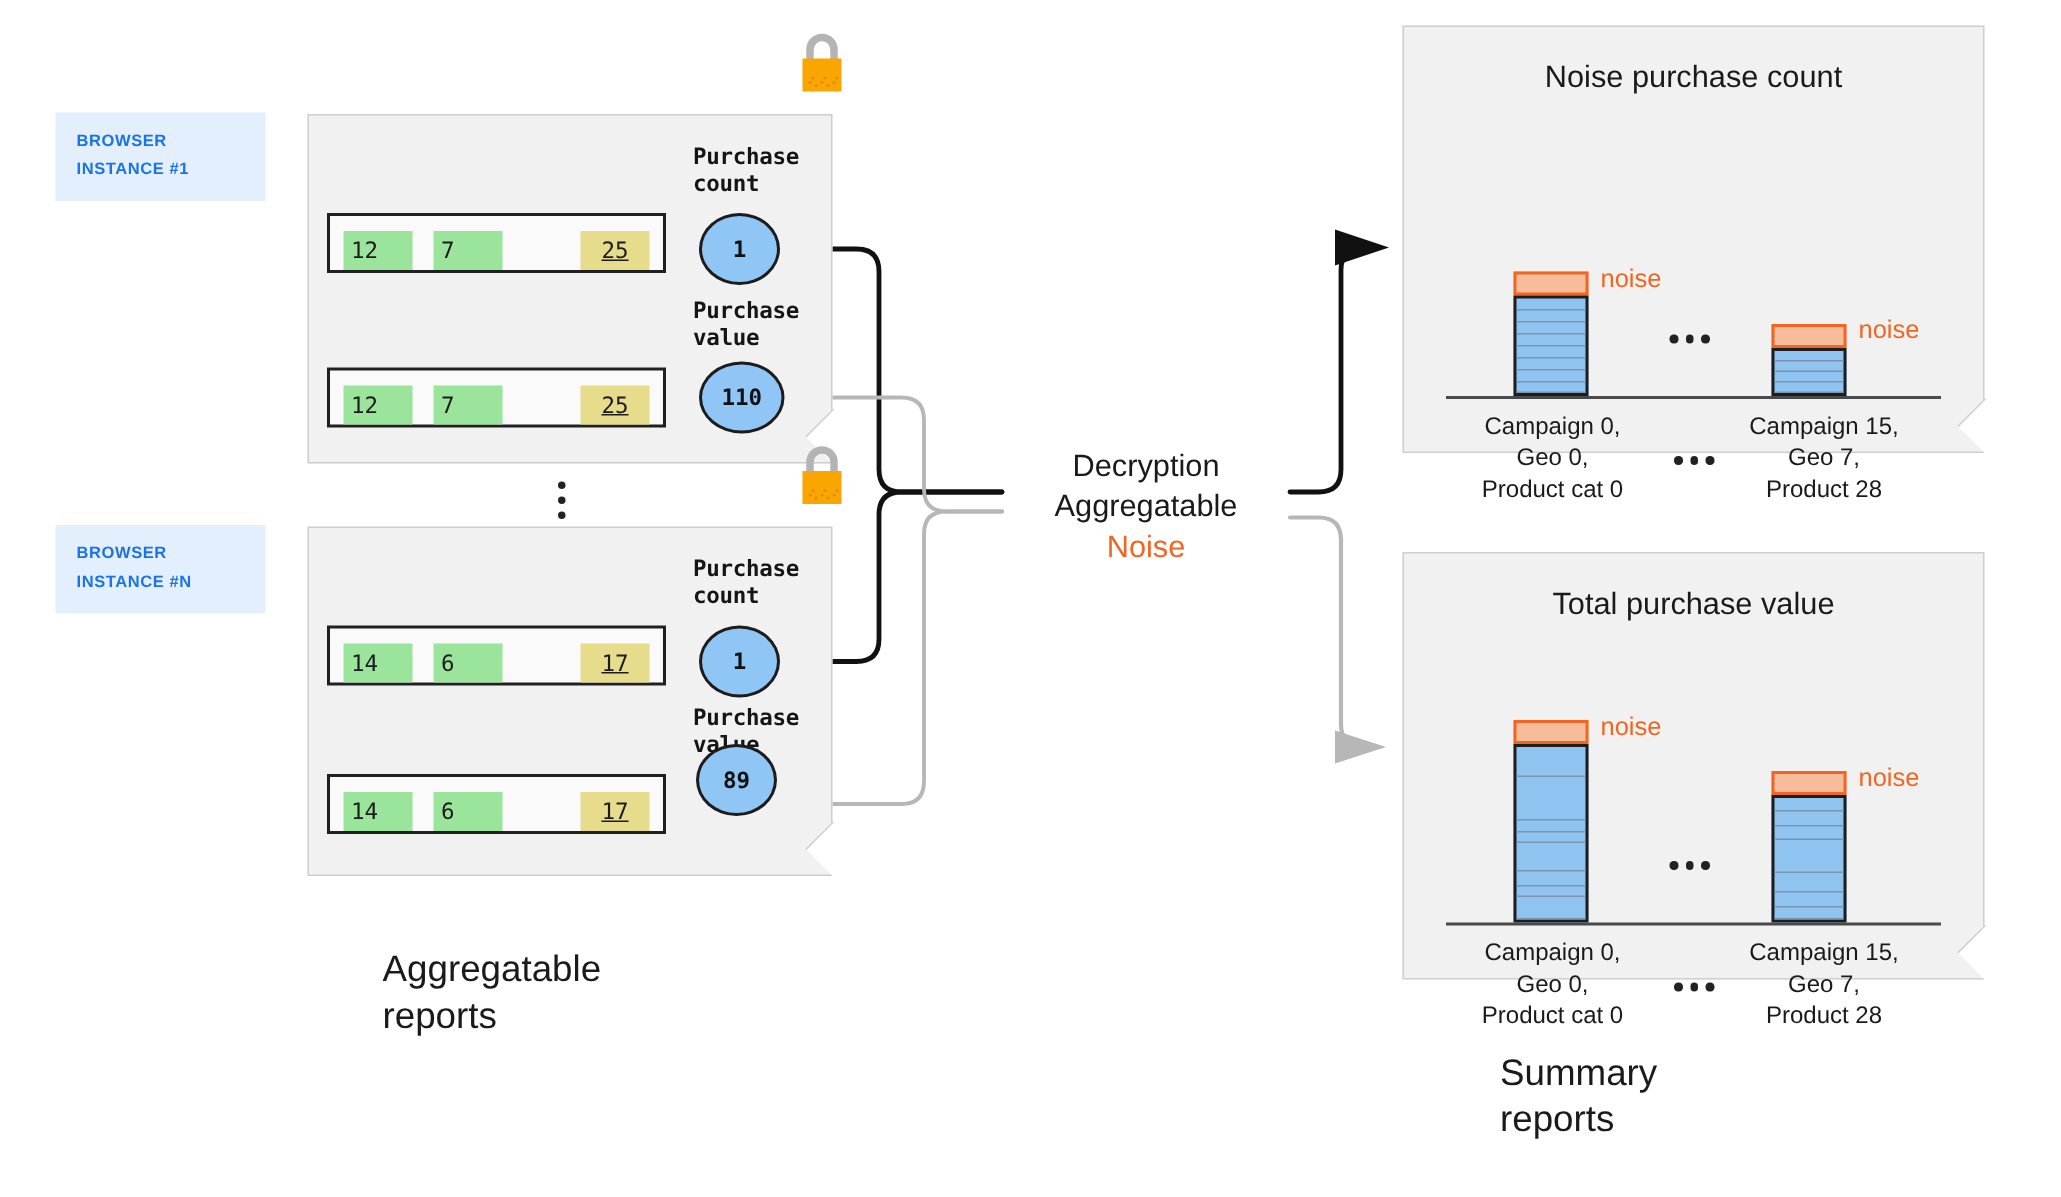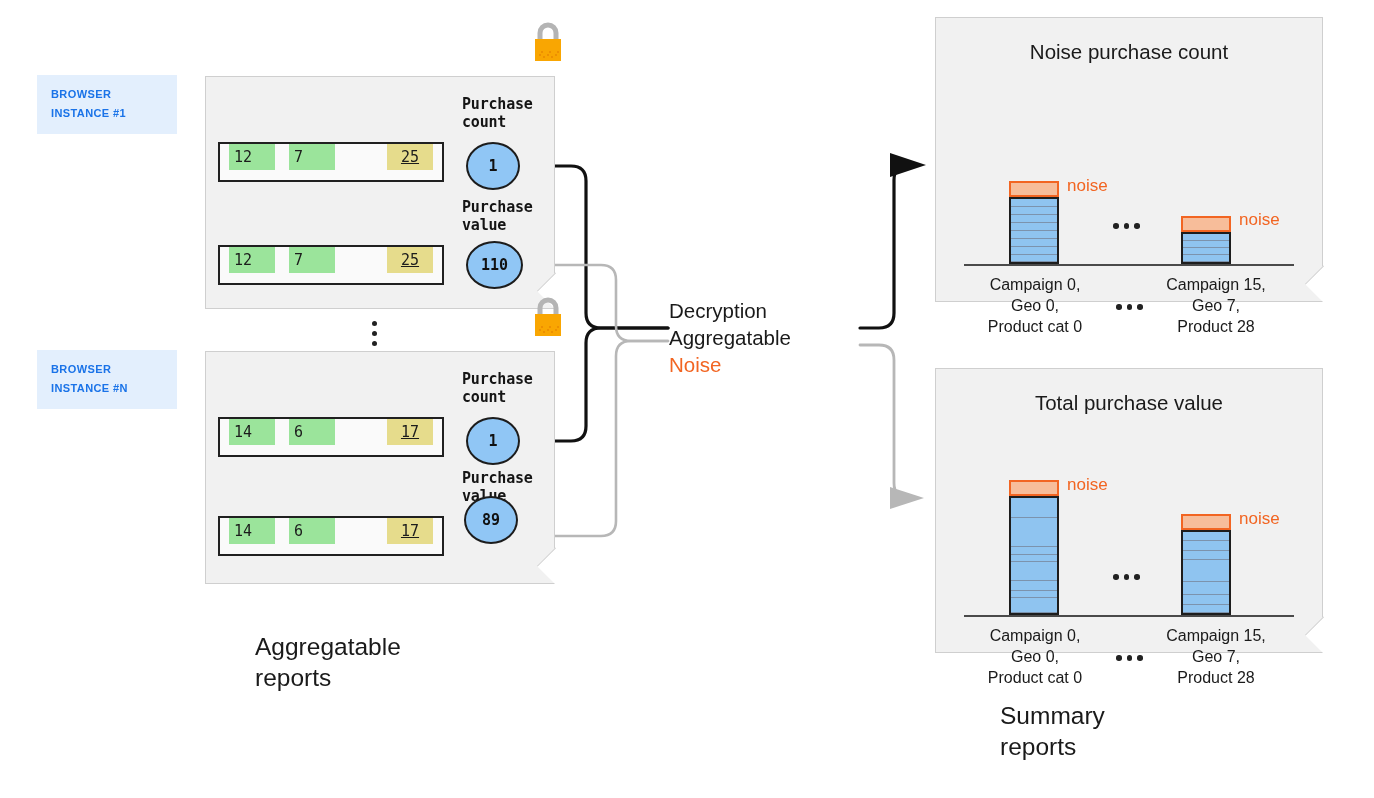--- a/index.html
+++ b/index.html
@@ -57,21 +57,21 @@
   #panel1 { left: 205px; top: 76px; width: 350px; height: 233px; }
   #panel2 { left: 205px; top: 351px; width: 350px; height: 233px; }
 
   
   .report-row {
     position: absolute;
     background: #fafafa;
     border: 2.5px solid #202020;
     box-sizing: border-box;
     display: flex;
-    align-items: flex-start;
+    align-items: flex-end;
     padding: 0 9px;
   }
   .cell {
     height: 26px;
     display: flex;
     align-items: center;
     justify-content: flex-start;
     font-family: "DejaVu Sans Mono", monospace;
     font-size: 15px;
     color: #1c1c1c;
@@ -130,21 +130,21 @@
     border-radius: 50%;
     display: block;
   }
 
   
   #process-text {
     position: absolute;
     left: 669px;
     top: 297px;
     width: 190px;
-    text-align: left;
+    text-align: center;
     font-size: 20.5px;
     line-height: 27px;
     color: #1a1a1a;
   }
   #process-text .noise { color: #f26522; }
 
   
   #summary1 { left: 935px; top: 17px; width: 388px; height: 285px; }
   #summary2 { left: 935px; top: 368px; width: 388px; height: 285px; }
   .summary-title {

